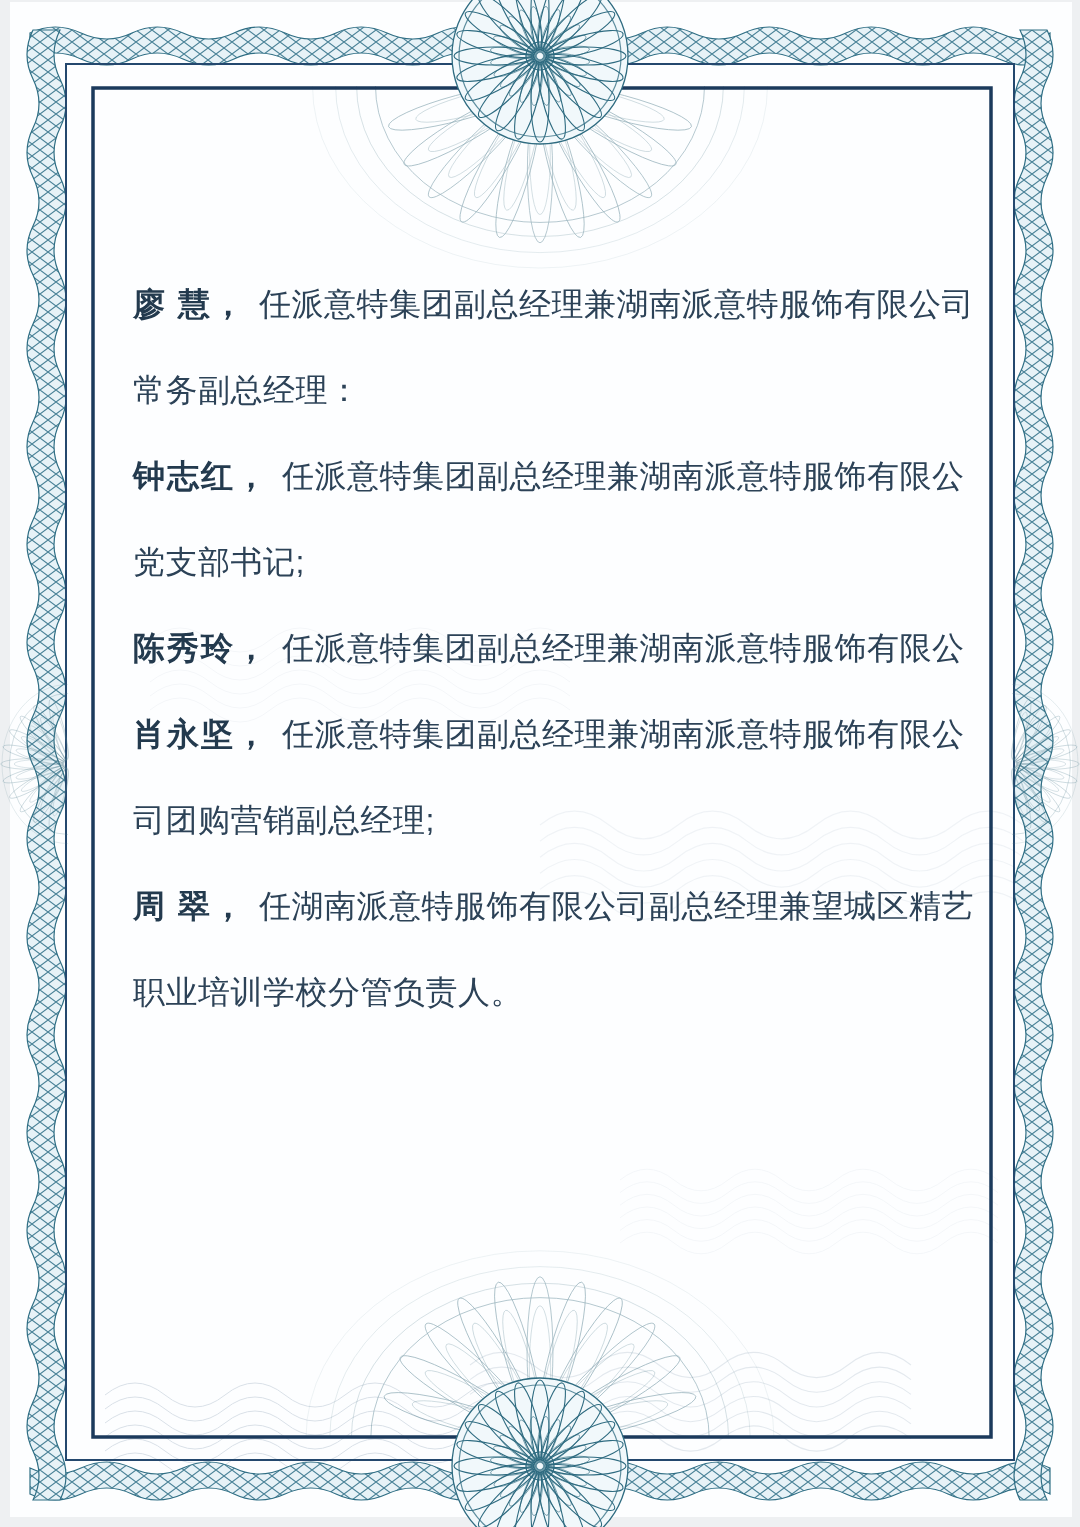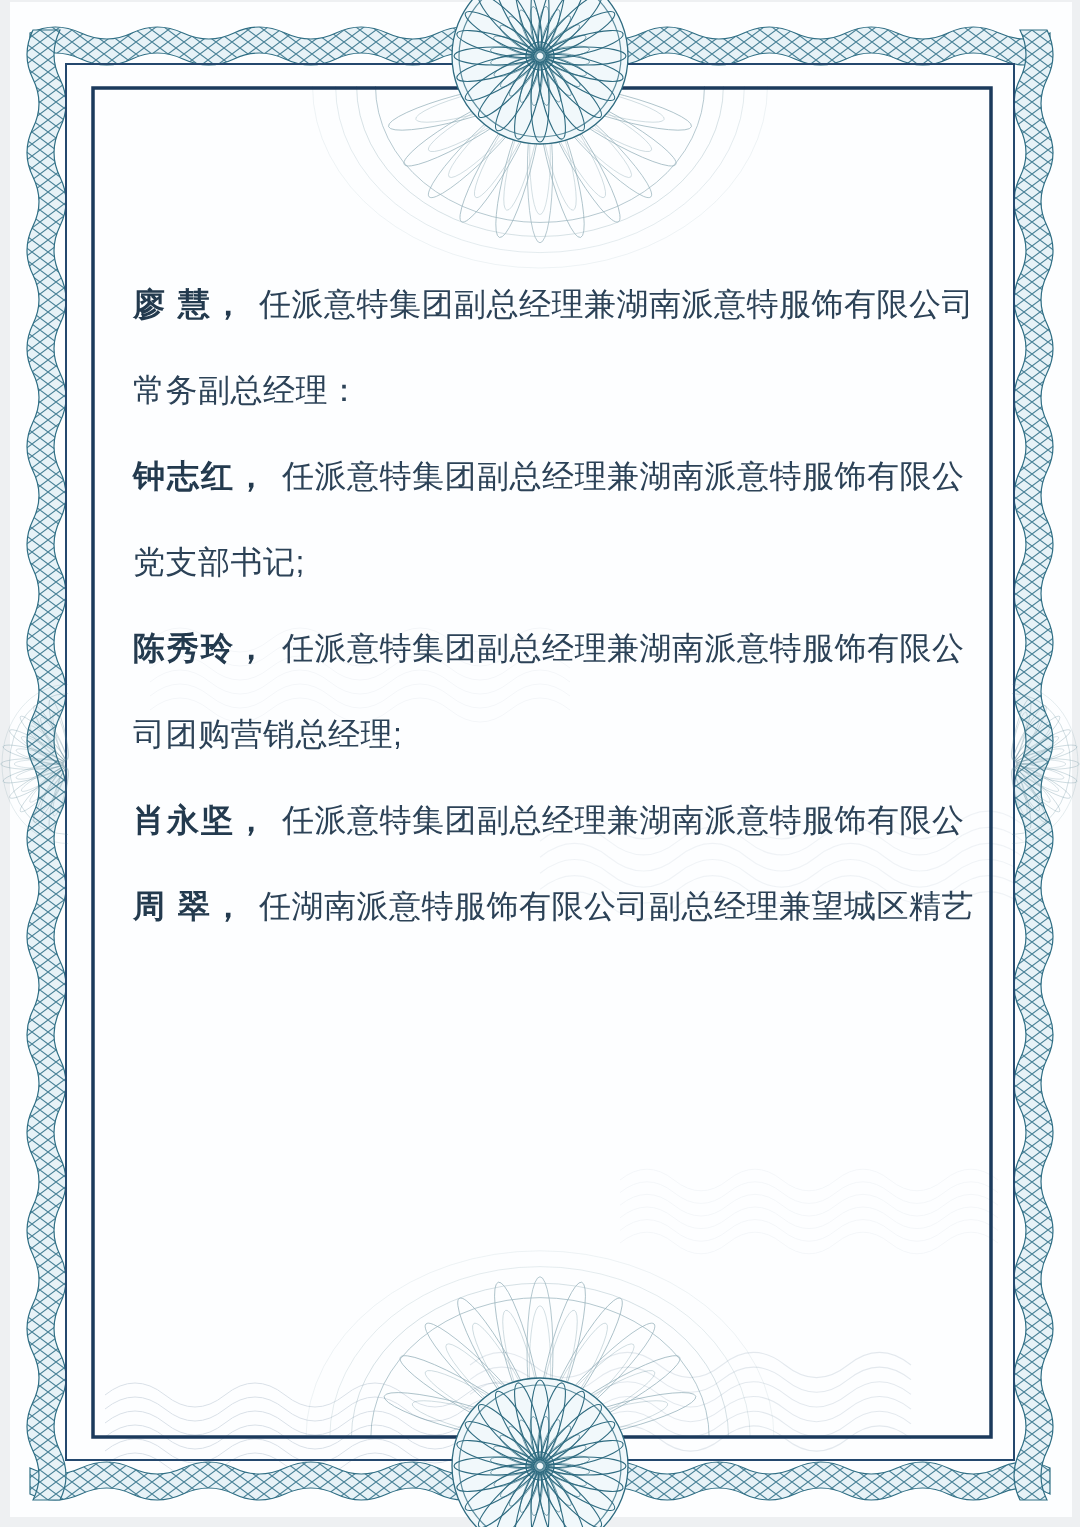--- a/index.html
+++ b/index.html
@@ -151,28 +151,29 @@
       <span class="tline">常务副总经理：</span>
     </p>
 
     <p class="entry">
       <span class="tline"><span class="pname">钟志红，</span><span>任派意特集团副总经理兼湖南派意特服饰有限公</span></span>
       <span class="tline">党支部书记;</span>
     </p>
 
     <p class="entry">
       <span class="tline"><span class="pname">陈秀玲，</span><span>任派意特集团副总经理兼湖南派意特服饰有限公</span></span>
-      <span class="tline">司团购营销总经理;</span>
     </p>
 
     <p class="entry">
       <span class="tline"><span class="pname">肖永坚，</span><span>任派意特集团副总经理兼湖南派意特服饰有限公</span></span>
+      <span class="tline">司团购营销副总经理;</span>
     </p>
 
     <p class="entry">
     </p>
 
     <p class="entry">
       <span class="tline"><span class="pname">周 翠，</span><span>任湖南派意特服饰有限公司副总经理兼望城区精艺</span></span>
+      <span class="tline">职业培训学校分管负责人。</span>
     </p>
 
   </div>
 </div>
 
 </body></html>

